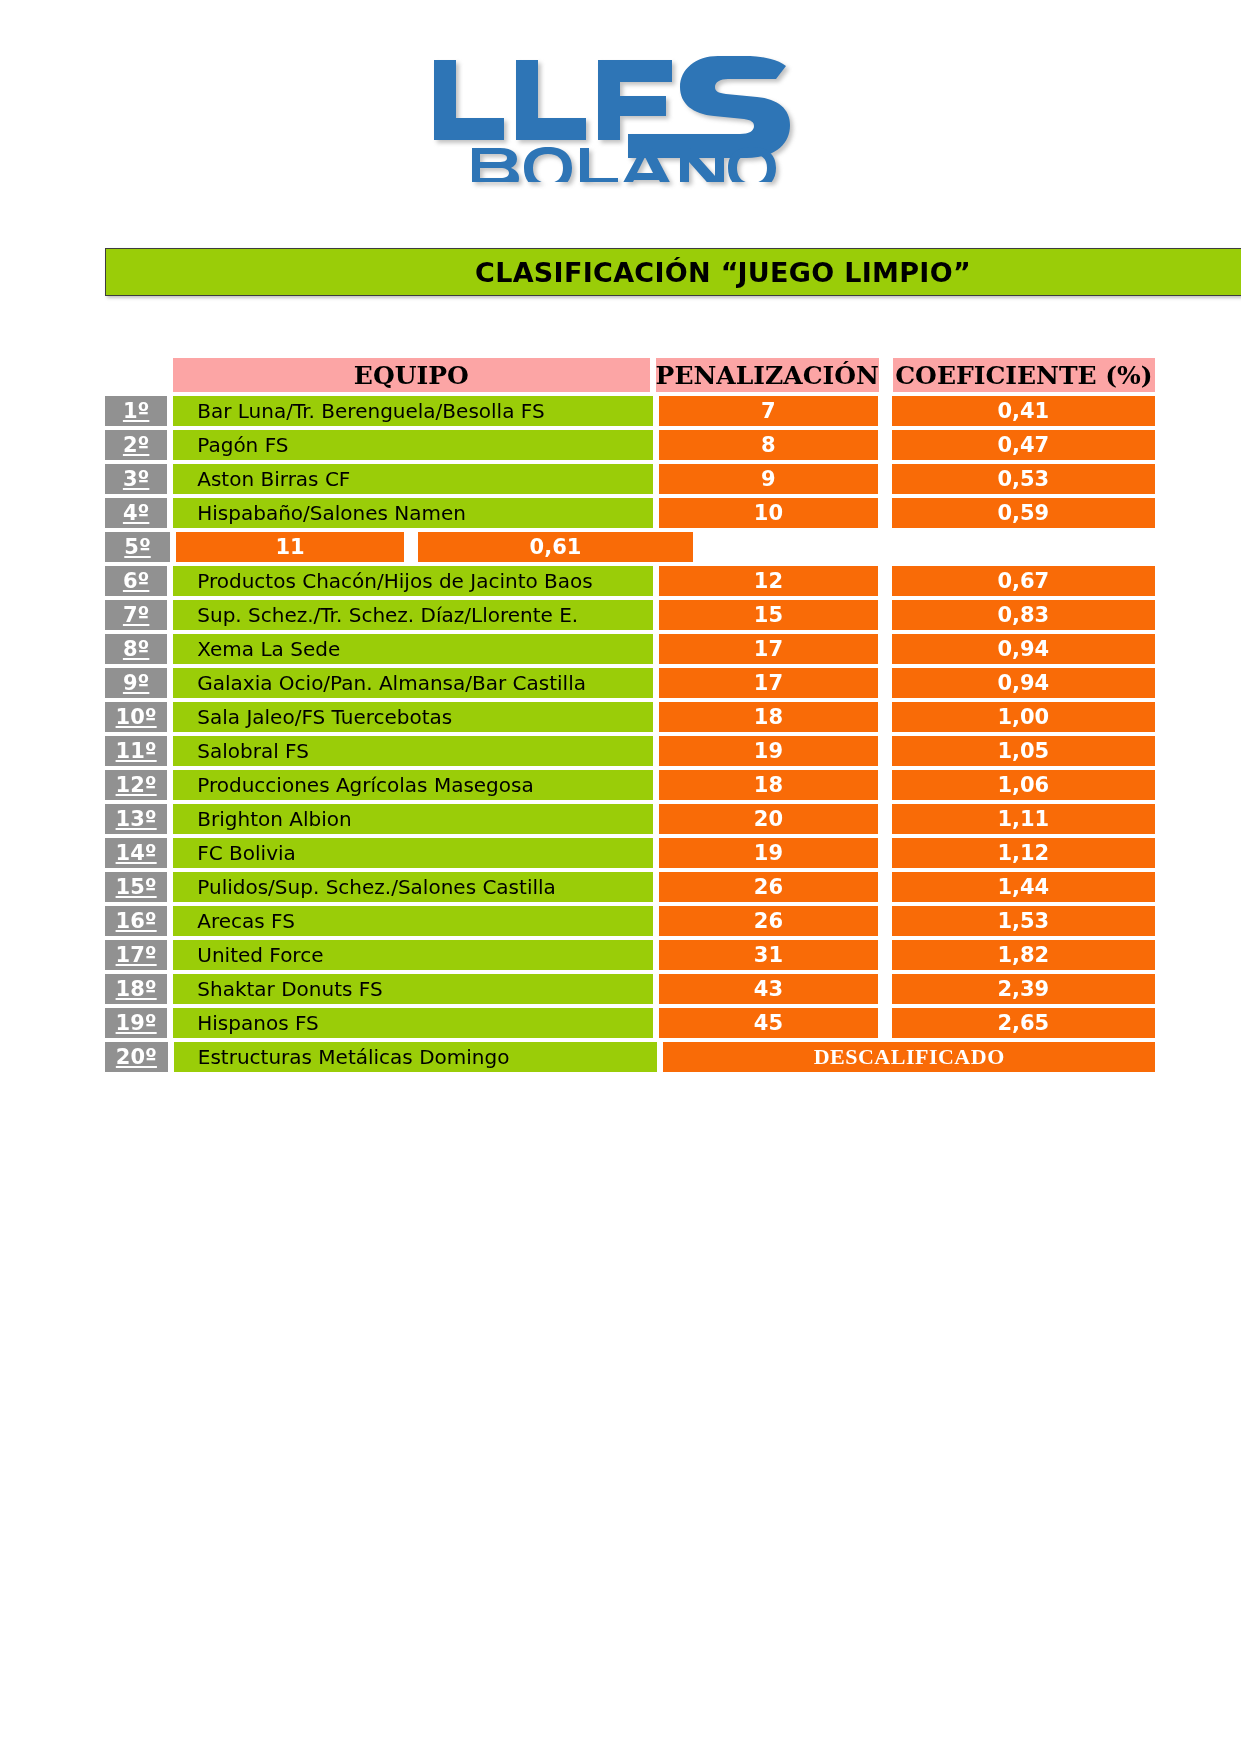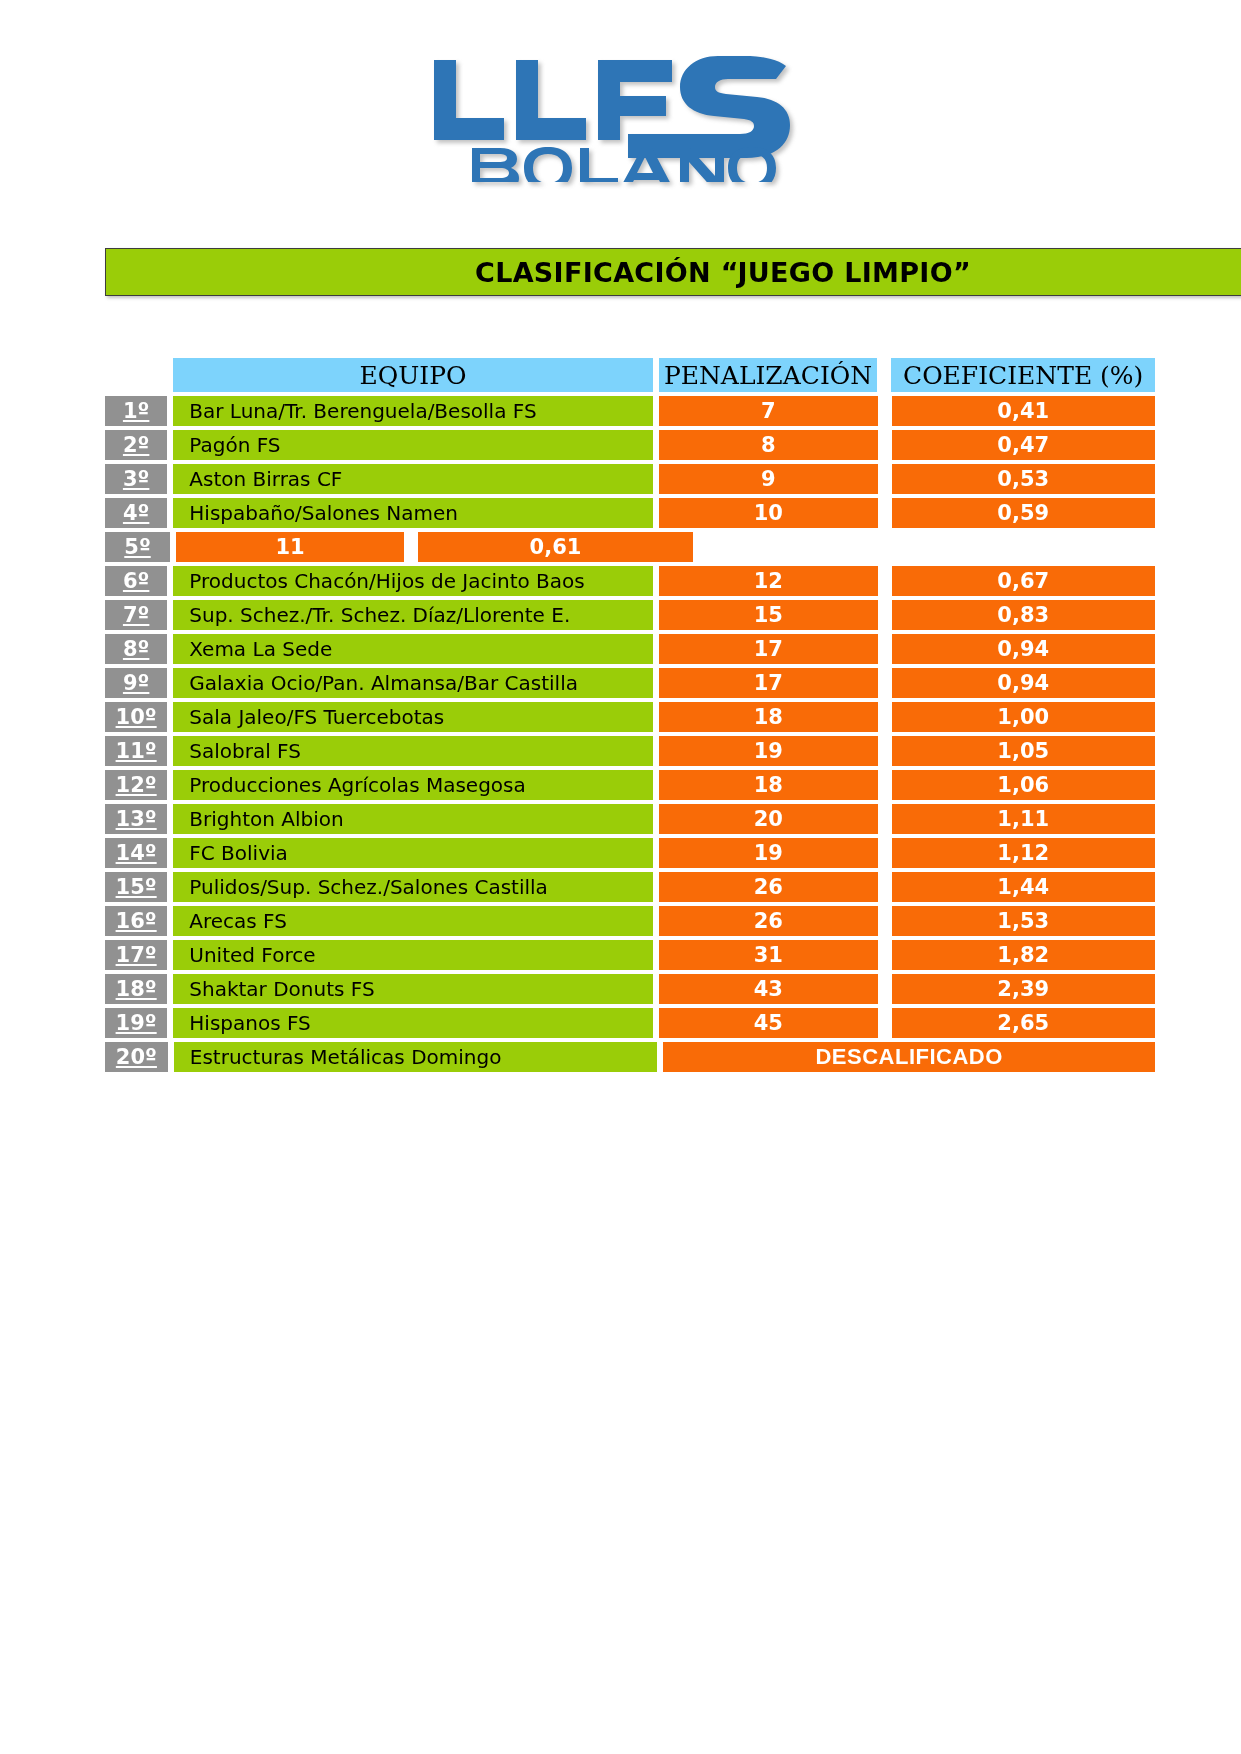--- a/index.html
+++ b/index.html
@@ -85,61 +85,61 @@
 
   .c-pos   { width: 65px; margin-right: 6px; }
   .c-team  { width: 500px; margin-right: 6px; }
   .c-pen   { width: 228px; margin-right: 14px; }
   .c-coef  { width: 275px; }
 
   .head-pos {
     background: transparent;
   }
   .head-team, .head-pen, .head-coef {
-    background: #7dd3fc;
+    background: #fca5a5;
     justify-content: center;
     font-family: "DejaVu Serif", serif;
-    font-weight: normal;
+    font-weight: bold;
     font-size: 25px;
     color: #000000;
     white-space: nowrap;
   }
 
   .pos-cell {
     background: #919191;
     justify-content: center;
     font-family: "DejaVu Sans", sans-serif;
     font-weight: bold;
     font-size: 21px;
     color: #ffffff;
     text-decoration: underline;
   }
   .team-cell {
     background: #9ACD08;
     justify-content: flex-start;
-    padding-left: 16px;
+    padding-left: 24px;
     font-family: "DejaVu Sans", sans-serif;
     font-size: 20px;
     color: #000000;
     white-space: nowrap;
     overflow: hidden;
   }
   .num-cell {
     background: #F96B07;
     justify-content: center;
     font-family: "DejaVu Sans", sans-serif;
     font-weight: bold;
     font-size: 21px;
     color: #ffffff;
   }
   .dq-cell {
     width: 509px;
     background: #F96B07;
     justify-content: center;
-    font-family: Liberation Sans, sans-serif;
+    font-family: Liberation Serif, serif;
     font-weight: bold;
     font-size: 22px;
     color: #ffffff;
     letter-spacing: 0.5px;
   }
 </style>
 </head>
 <body>
 
 <div class="logo-area">

